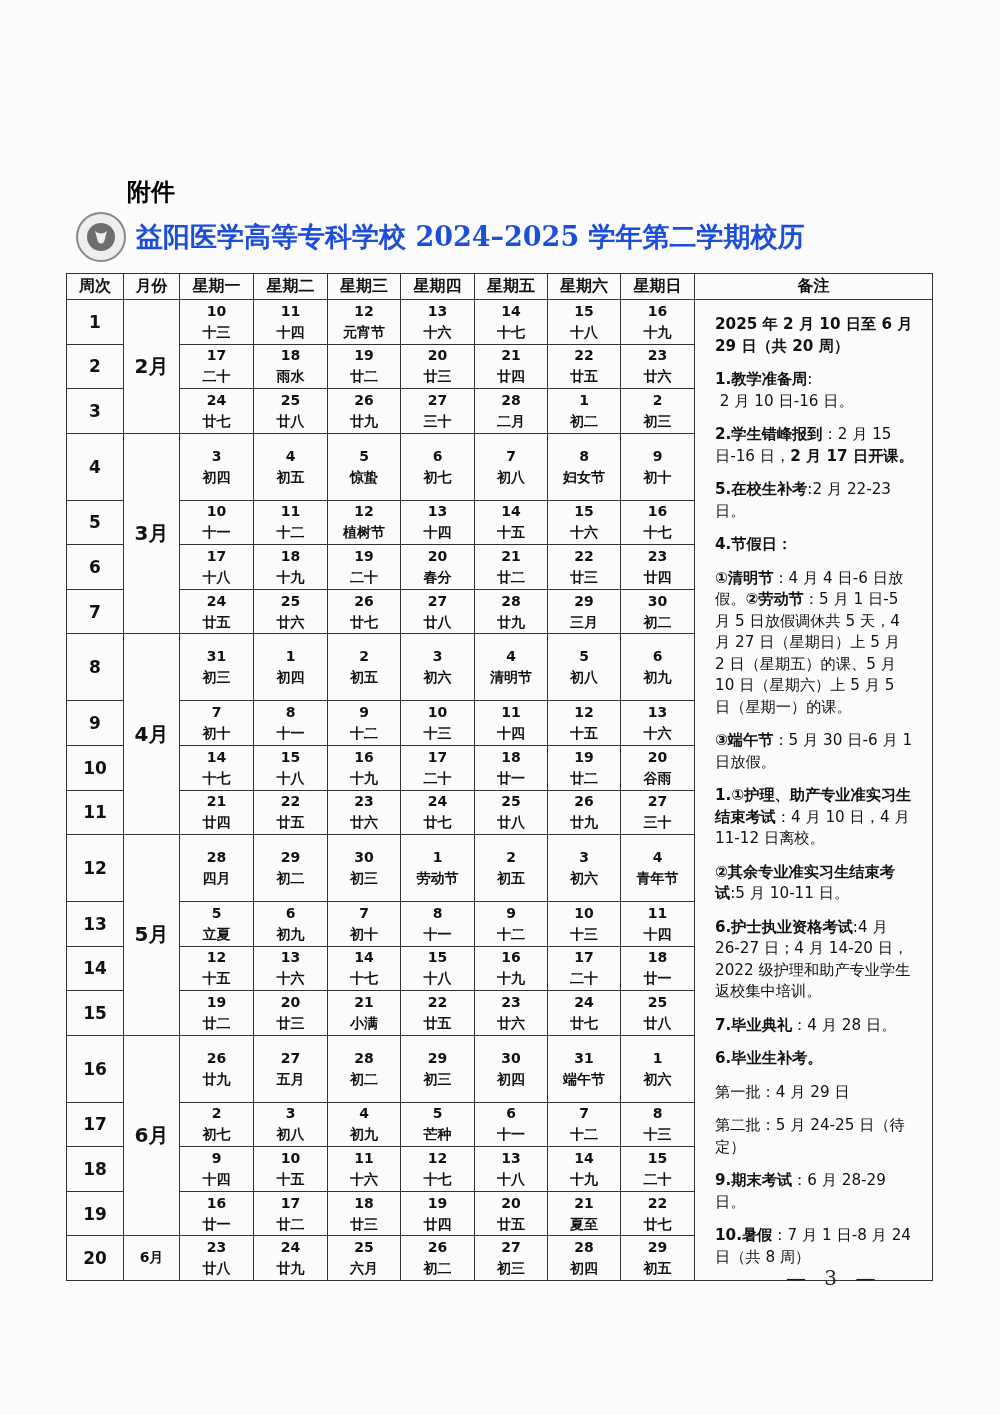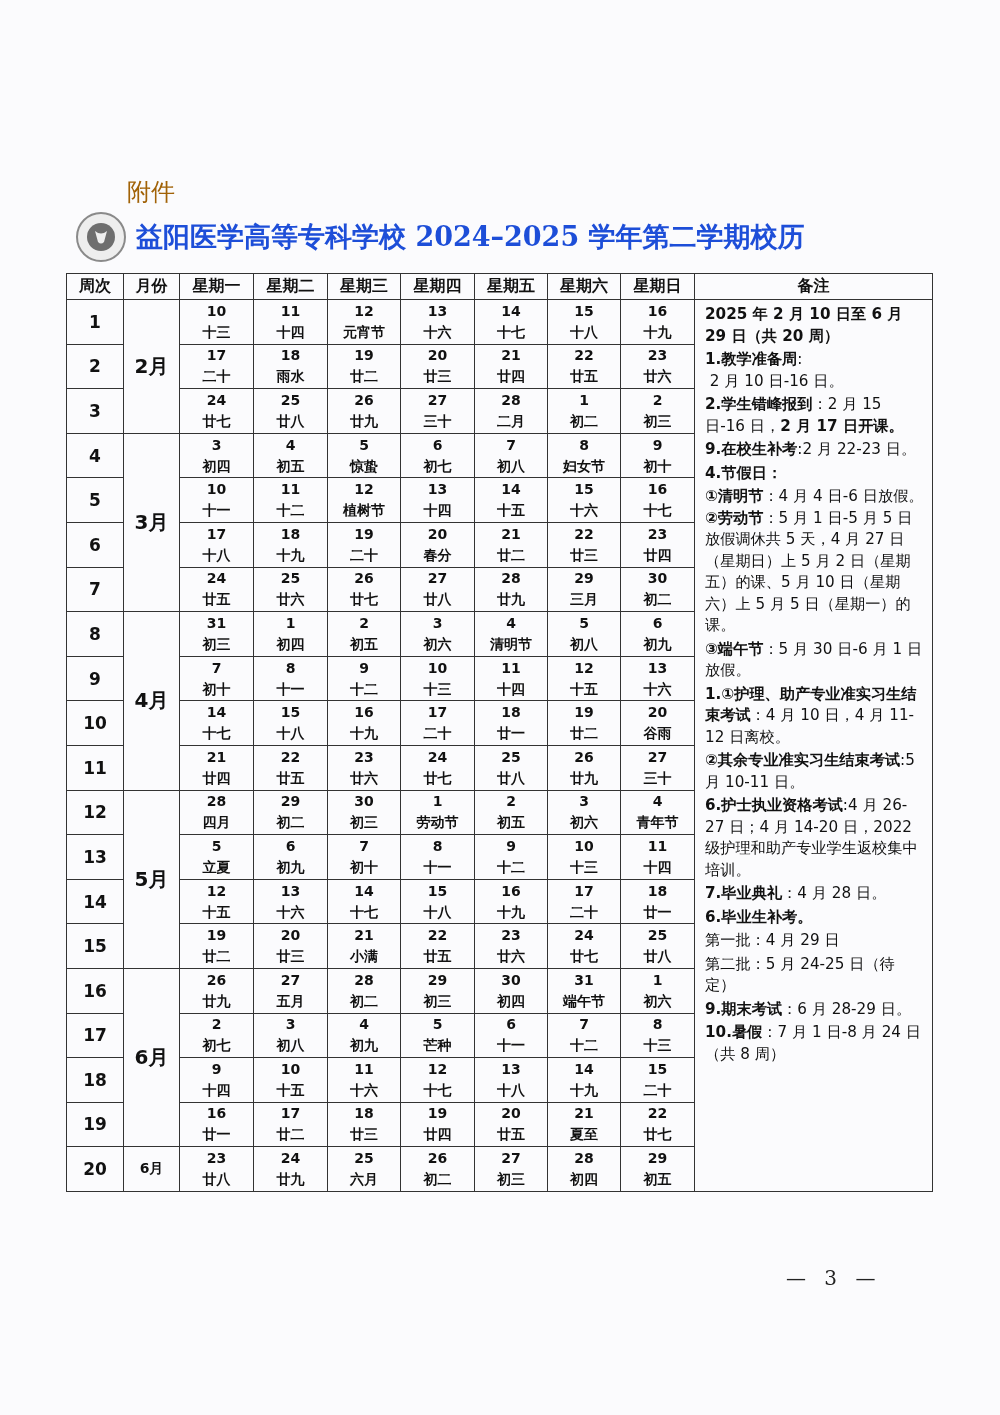--- a/index.html
+++ b/index.html
@@ -1,37 +1,37 @@
 <!DOCTYPE html>
 <html><head>
 <meta charset="utf-8">
 <style>
   html, body { margin:0; padding:0; }
   body {
     width:1000px; height:1415px; background:#fbfbfd; position:relative; overflow:hidden;
     font-family:"DejaVu Sans", "Liberation Sans", sans-serif; color:#111;
   }
-  .attach { position:absolute; left:127px; top:176px; font-size:24px; font-family:"DejaVu Sans", sans-serif; color:#a16207; }
+  .attach { position:absolute; left:127px; top:176px; font-size:24px; font-family:"DejaVu Sans", sans-serif; color:#000000;font-weight:bold; }
   .title-row { position:absolute; left:76px; top:212px; height:50px; display:flex; align-items:center; }
   .logo { width:50px; height:50px; border-radius:50%; border:2px solid #8a8a8a; background:#eee; position:relative; box-sizing:border-box; margin-right:10px; }
   .logo .inner { position:absolute; left:9px; top:9px; width:28px; height:28px; border-radius:50%; background:#6e6e6e; }
   .logo .inner svg { position:absolute; left:4px; top:4px; }
   .title { font-family:"DejaVu Serif", "Liberation Serif", serif; font-weight:bold; font-size:27px; letter-spacing:0px; color:#1d4ed8; }
   table.cal {
     position:absolute; left:66px; top:273px; border-collapse:collapse; table-layout:fixed;
   }
   table.cal td, table.cal th { border:1.3px solid #333; padding:0; text-align:center; vertical-align:middle; }
   table.cal th { height:25px; font-size:16px; font-weight:bold; }
   table.cal td.wk { font-size:17px; font-weight:bold; }
   table.cal td.mon { font-size:20px; font-weight:bold; }
   table.cal td.mon.small { font-size:14px; }
   table.cal td.day { height:43.6px; line-height:21px; font-size:14px; font-weight:bold; }
   .day .n, .day .l { display:block; }
   td.notes { vertical-align:top !important; text-align:left !important; padding:2px 6px 0 8px !important; font-size:15.2px; line-height:21.5px; }
-  .notes p { margin:2px; }
+  .notes p { margin:12px; }
   .notes b { font-weight:bold; }
   .pagenum { position:absolute; left:786px; top:1266px; font-size:20px; font-family:"DejaVu Serif", serif; color:#222; letter-spacing:6px; }
 </style>
 </head>
 <body>
 
 <div class="attach">附件</div>
 
 <div class="title-row">
   <div class="logo">
@@ -101,21 +101,21 @@
         </td>
         <td class="day">
           <span class="n">16</span>
           <span class="l">十九</span>
         </td>
   <td class="notes" rowspan="20">
     <p><b>2025 年 2 月 10 日至 6 月 29 日（共 20 周）</b></p>
     <p><b>1.教学准备周</b><span style="white-space:pre-wrap">:
  2 月 10 日-16 日。</span></p>
     <p><b>2.学生错峰报到</b><span>：2 月 15 日-16 日，</span><b>2 月 17 日开课。</b></p>
-    <p><b>9.在校生补考</b><span>:2 月 22-23 日。</span></p>
+    <p><b>5.在校生补考</b><span>:2 月 22-23 日。</span></p>
     <p><b>4.节假日：</b></p>
     <p><b>①清明节</b><span>：4 月 4 日-6 日放假。</span><b>②劳动节</b><span>：5 月 1 日-5 月 5 日放假调休共 5 天，4 月 27 日（星期日）上 5 月 2 日（星期五）的课、5 月 10 日（星期六）上 5 月 5 日（星期一）的课。</span></p>
     <p><b>③端午节</b><span>：5 月 30 日-6 月 1 日放假。</span></p>
     <p><b>1.①护理、助产专业准实习生结束考试</b><span>：4 月 10 日，4 月 11-12 日离校。</span></p>
     <p><b>②其余专业准实习生结束考试</b><span>:5 月 10-11 日。</span></p>
     <p><b>6.护士执业资格考试</b><span>:4 月 26-27 日；4 月 14-20 日，2022 级护理和助产专业学生返校集中培训。</span></p>
     <p><b>7.毕业典礼</b><span>：4 月 28 日。</span></p>
     <p><b>6.毕业生补考。</b></p>
     <p>第一批：4 月 29 日</p>
     <p>第二批：5 月 24-25 日（待定）</p>

